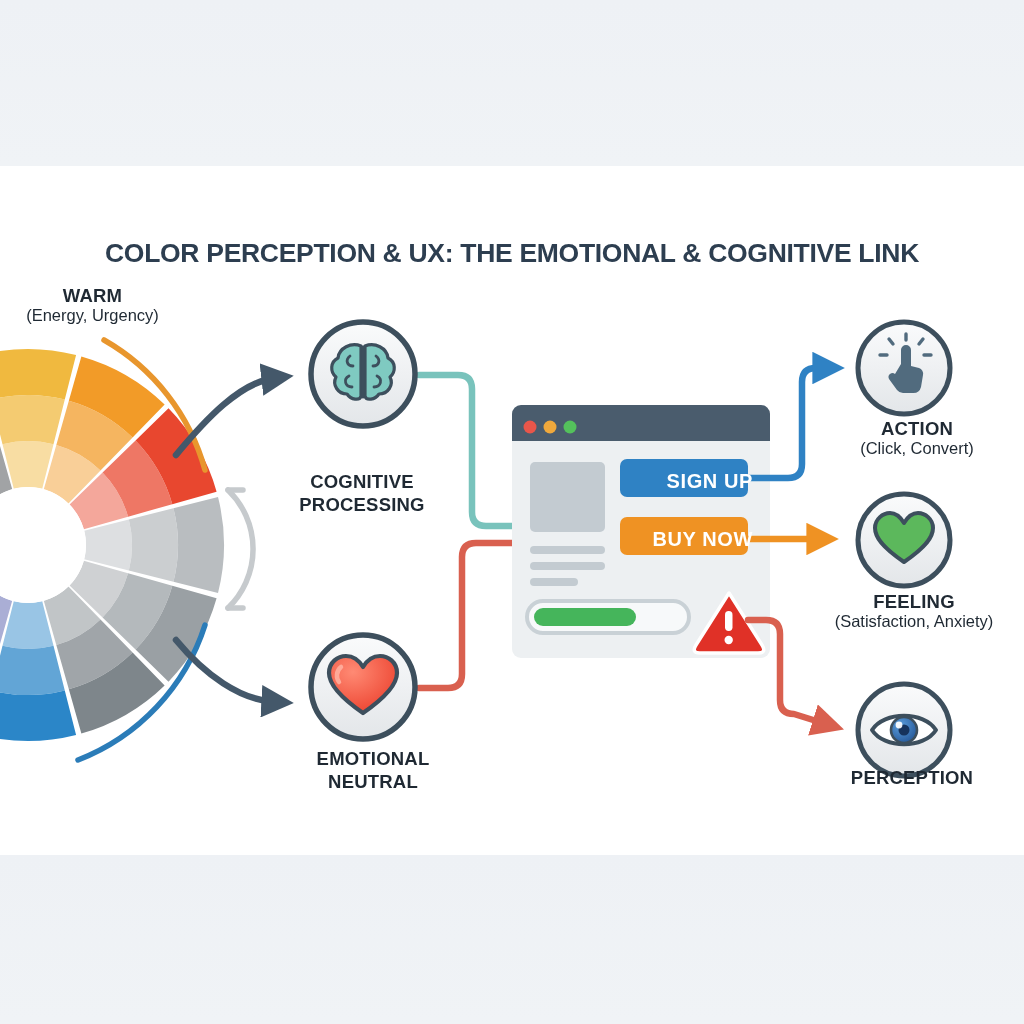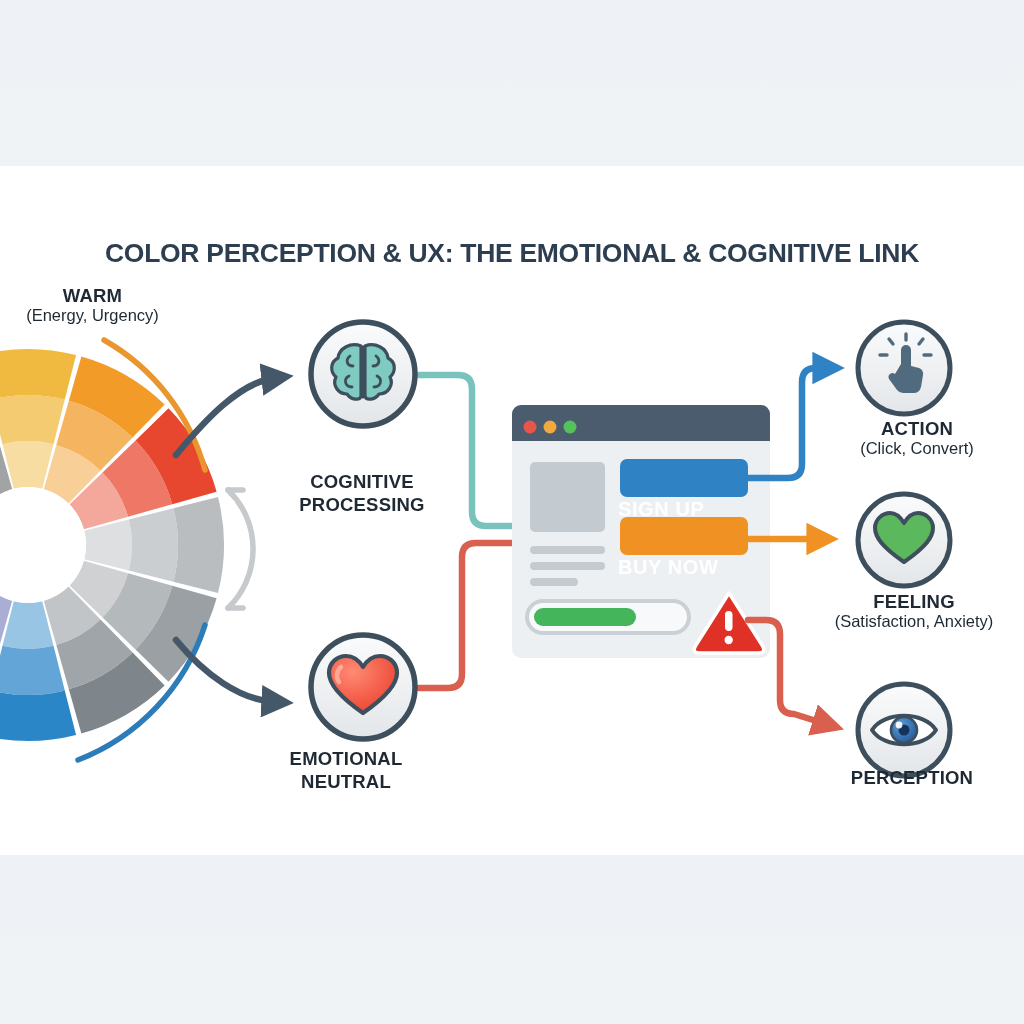--- a/index.html
+++ b/index.html
@@ -56,35 +56,34 @@
     display: block;
     font-size: 16.5px;
     font-weight: normal;
     letter-spacing: 0px;
   }
   .lbl.two-line-bold .t1 { line-height: 1.22; }
 
   #lbl-warm      { left: -20px; top: 285px; width: 225px; }
   #lbl-neutral   { left: 220px; top: 518px; width: 180px; }
   #lbl-cognitive { left: 272px; top: 435px; width: 180px; margin-top: 36px; }
-  #lbl-emotional { left: 256px; top: 748px; width: 180px; text-align: center; }
+  #lbl-emotional { left: 283px; top: 748px; width: 180px; text-align: center; }
   #lbl-action    { left: 812px; top: 418px; width: 210px; }
   #lbl-feeling   { left: 805px; top: 591px; width: 218px; }
   #lbl-perception{ left: 800px; top: 767px; width: 224px; }
 
   
   .btn-text {
     position: absolute;
-    text-align: left;
+    text-align: right;
     font-weight: bold;
     color: #ffffff;
     font-size: 20px;
     letter-spacing: 0.6px;
     white-space: nowrap;
-    margin-top: 28px;
   }
   #txt-signup { left: 618px; top: 470px; width: 135px; }
   #txt-buynow { left: 618px; top: 528px; width: 135px; }
 </style>
 </head>
 <body>
 
 <div id="stage">
 
   <div class="band band-top"></div>

